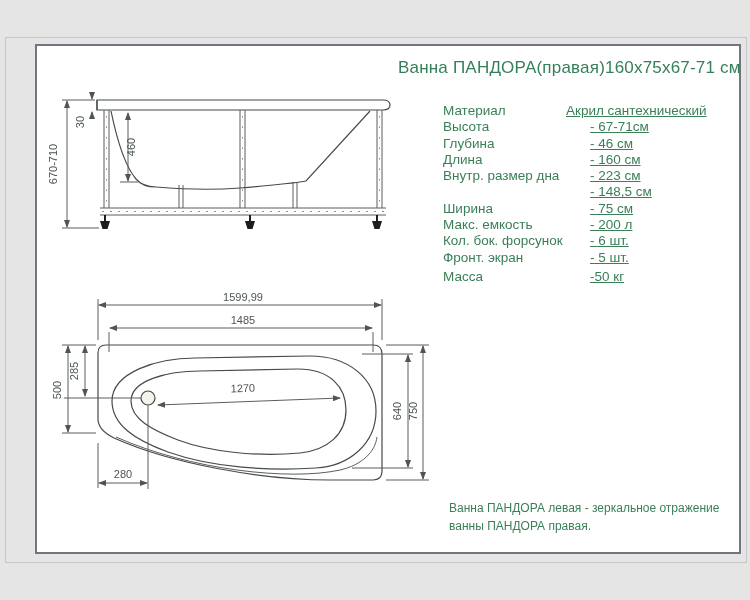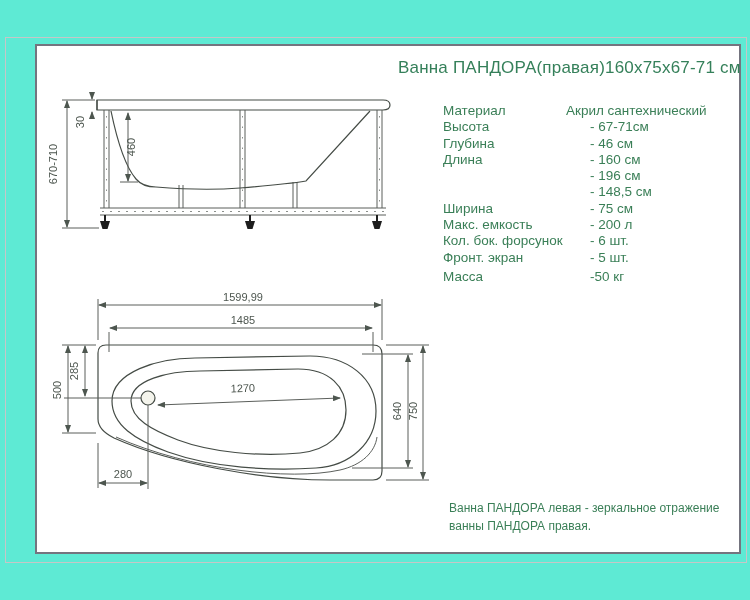--- a/index.html
+++ b/index.html
@@ -1,28 +1,28 @@
 <!DOCTYPE html>
 <html><head>
 <meta charset="utf-8">
 <style>
   html,body{margin:0;padding:0;background:#fff;}
-  .page{position:relative;width:750px;height:600px;background:#5eead4;overflow:hidden;
+  .page{position:relative;width:750px;height:600px;background:#e5e5e5;overflow:hidden;
         font-family:"Liberation Sans", sans-serif;}
   .outer-edge{position:absolute;left:5px;top:37px;width:742px;height:526px;
         border:1px solid #c6c6c6;box-sizing:border-box;}
   .frame{position:absolute;left:35px;top:44px;width:706px;height:510px;
         border:2px solid #74747f;box-sizing:border-box;background:#fff;}
   .title{position:absolute;left:398px;top:58px;width:318px;text-align:center;
         font-size:17px;color:#35805a;white-space:nowrap;letter-spacing:.2px;}
   .specs{position:absolute;left:443px;top:103px;width:270px;font-size:13.5px;color:#3a7f57;}
   .spec-row{position:relative;height:16.3px;line-height:16.3px;white-space:nowrap;}
   .spec-row:last-child{margin-top:3px;}
   .spec-label{position:absolute;left:0;}
-  .spec-value{position:absolute;left:147px;}
+  .spec-value{position:absolute;left:147px;text-decoration:underline;}
   .spec-row:first-child .spec-value{left:123px;}
   .note{position:absolute;left:449px;top:499px;width:290px;font-size:12px;
         line-height:18px;color:#3a7f57;}
   svg{position:absolute;overflow:visible;}
   .dimtxt{font-family:"Liberation Sans", sans-serif;font-size:11px;fill:#4d564f;}
   .thin{stroke:#5b5f5b;stroke-width:1;fill:none;}
   .draw{stroke:#454c46;stroke-width:1.2;fill:none;}
   .dim{stroke:#5b5f5b;stroke-width:1;fill:none;}
 </style>
 </head>
@@ -189,21 +189,22 @@
     </div>
     <div class="spec-row">
       <span class="spec-label">Глубина</span>
       <span class="spec-value">- 46 см</span>
     </div>
     <div class="spec-row">
       <span class="spec-label">Длина</span>
       <span class="spec-value">- 160 см</span>
     </div>
     <div class="spec-row">
-      <span class="spec-value">- 196 см</span>
+      <span class="spec-label">Внутр. размер дна</span>
+      <span class="spec-value">- 223 см</span>
     </div>
     <div class="spec-row">
       <span class="spec-value">- 148,5 см</span>
     </div>
     <div class="spec-row">
       <span class="spec-label">Ширина</span>
       <span class="spec-value">- 75 см</span>
     </div>
     <div class="spec-row">
       <span class="spec-label">Макс. емкость</span>

